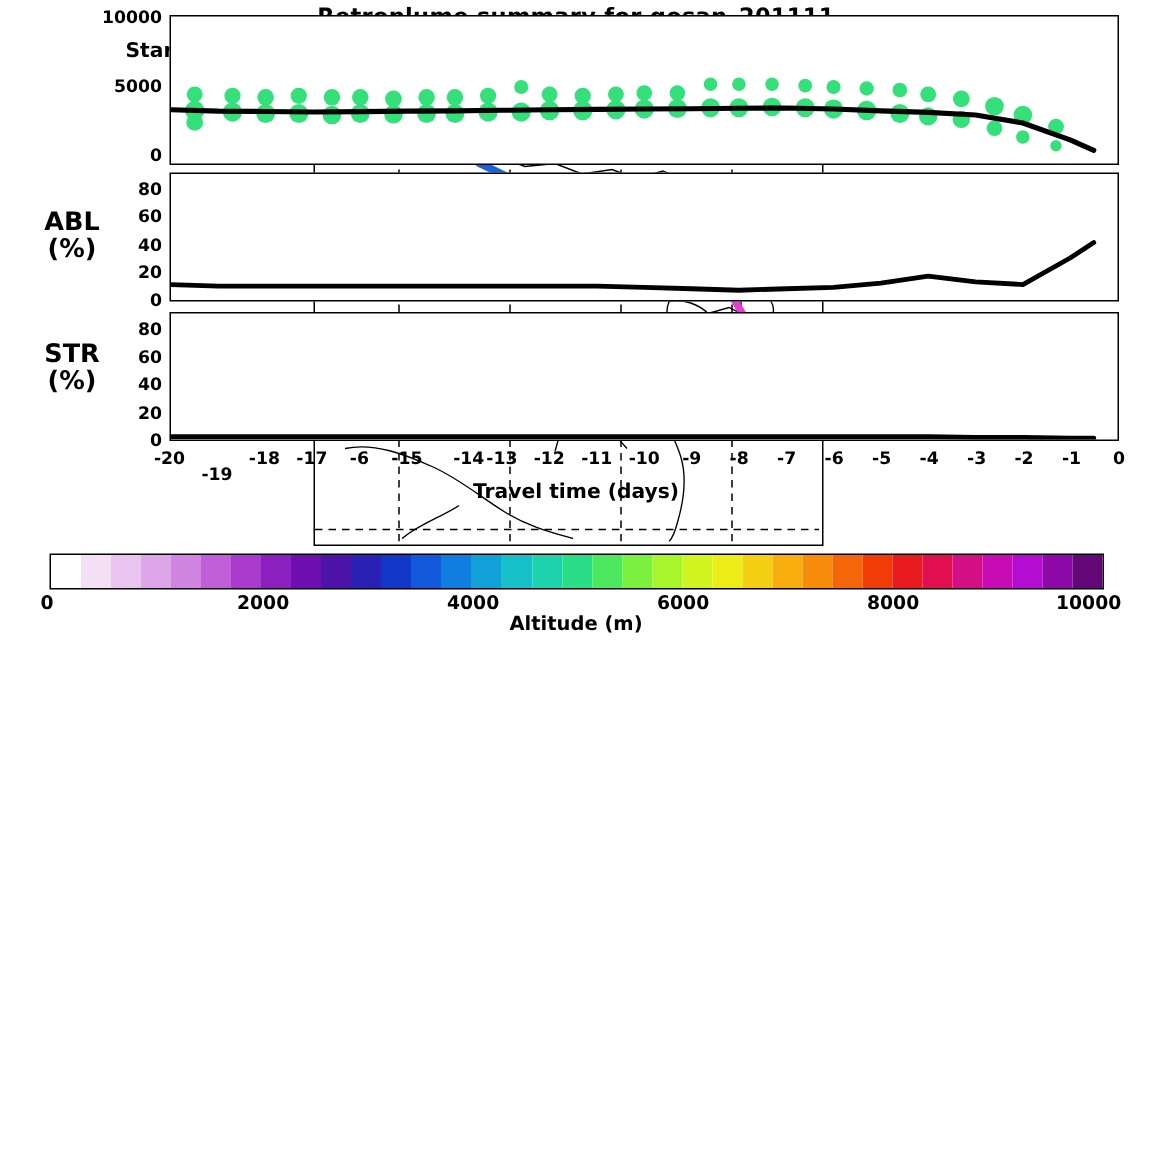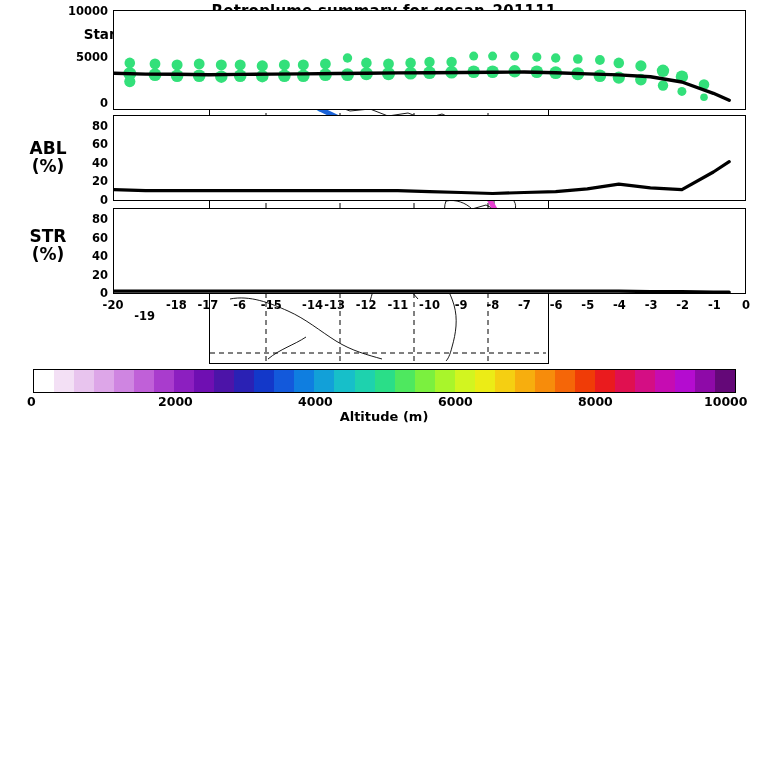--- a/index.html
+++ b/index.html
@@ -287,13 +287,14 @@
       <div class="xtick" style="left: 472.8px; top: 298px; width: 40px;">-8</div>
       <div class="xtick" style="left: 504.45px; top: 298px; width: 40px;">-7</div>
       <div class="xtick" style="left: 536.1px; top: 298px; width: 40px;">-6</div>
       <div class="xtick" style="left: 567.75px; top: 298px; width: 40px;">-5</div>
       <div class="xtick" style="left: 599.4px; top: 298px; width: 40px;">-4</div>
       <div class="xtick" style="left: 631.05px; top: 298px; width: 40px;">-3</div>
       <div class="xtick" style="left: 662.7px; top: 298px; width: 40px;">-2</div>
       <div class="xtick" style="left: 694.35px; top: 298px; width: 40px;">-1</div>
       <div class="xtick" style="left: 726px; top: 298px; width: 40px;">0</div>
     </div>
+  <div id="xaxis-title" style="top:320px;">Travel time (days)</div>
 </div>
 
 </body></html>

